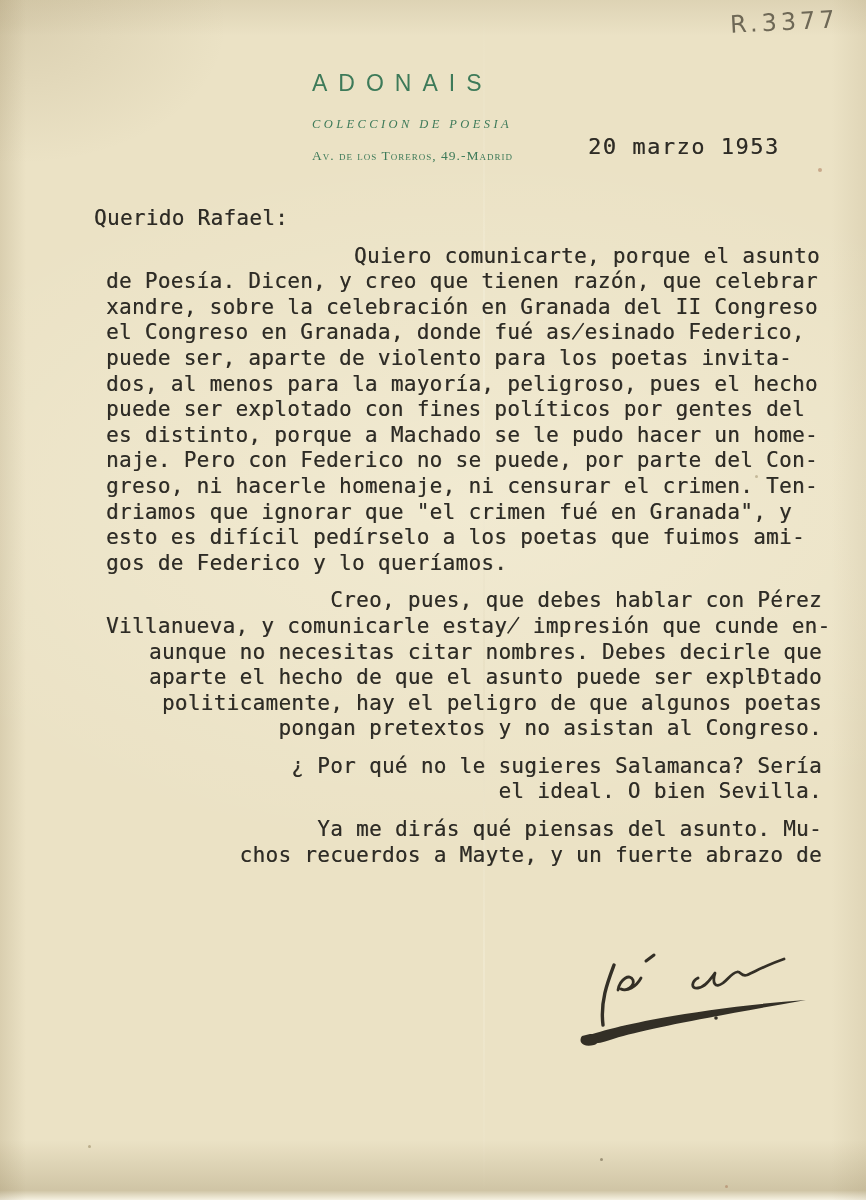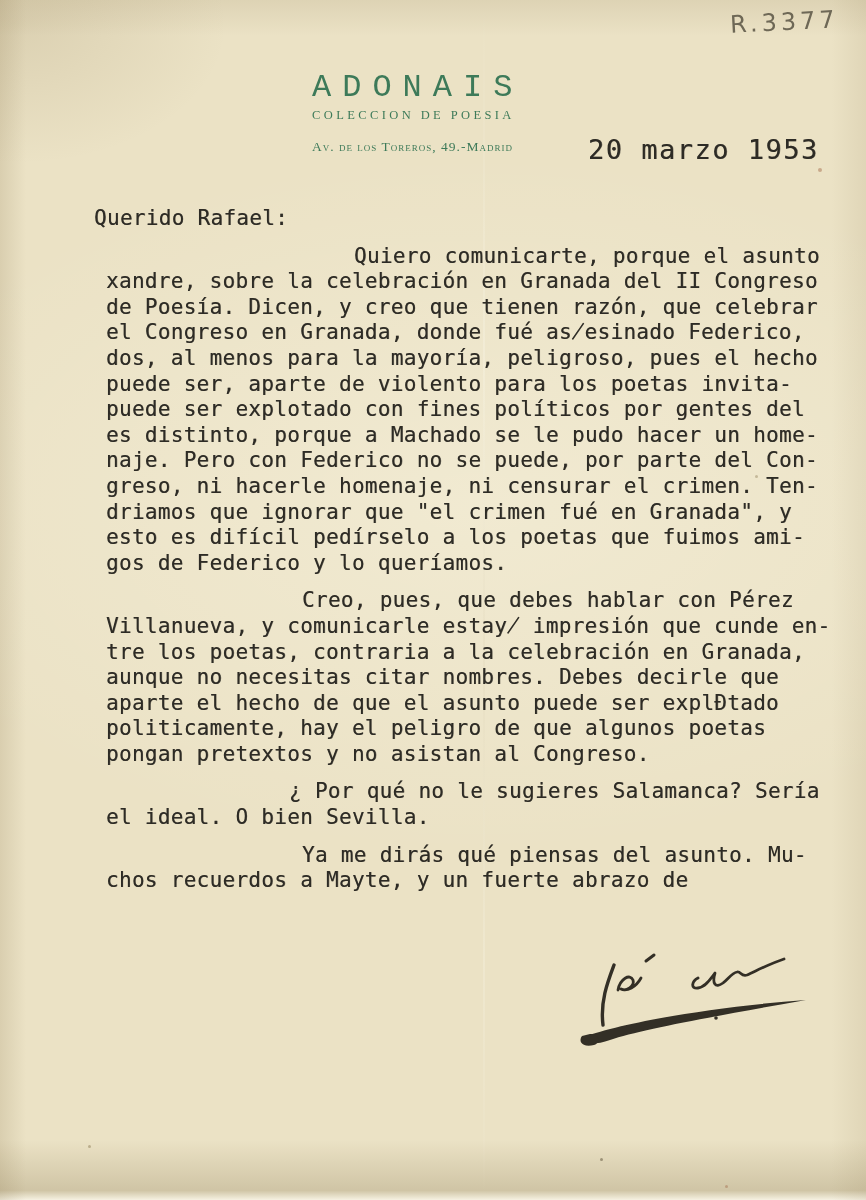--- a/index.html
+++ b/index.html
@@ -27,50 +27,50 @@
 
   .pencil-ref {
     position: absolute; left: 730px; top: 8px;
     font-family: "DejaVu Sans", sans-serif;
     font-size: 24px; color: #6e6856; letter-spacing: 4px;
     transform: rotate(-3deg);
   }
 
   .letterhead { position: absolute; left: 312px; top: 72px; color: #3d7a59; }
   .brand {
-    font-family: Liberation Mono, monospace;
-    font-size: 32px; letter-spacing: 11px; line-height: 1;
+    font-family: Liberation Sans, sans-serif;
+    font-size: 23px; letter-spacing: 11px; line-height: 1;
     white-space: nowrap;
   }
   .lh-sub {
-    margin-top: 4px;
+    margin-top: 22px;
     font-family: "Liberation Serif", "DejaVu Serif", serif;
-    font-size: 12.5px; letter-spacing: 3.4px; white-space: nowrap;
+    font-size: 12.5px; letter-spacing: 3.4px; white-space: nowrap; font-style: italic;
   }
   .lh-addr {
     margin-top: 16px;
     font-family: "Liberation Serif", "DejaVu Serif", serif;
     font-variant: small-caps;
     font-size: 13.5px; letter-spacing: 1px; white-space: nowrap;
   }
 
   .typed { color: #2d2b25; text-shadow: 0.4px 0.3px 0.6px rgba(45,42,36,0.55); }
 
   .date-line {
     position: absolute; left: 588px; top: 134px;
-    font-size: 27px; letter-spacing: 1.5px; white-space: nowrap;
+    font-size: 22px; letter-spacing: 1.5px; white-space: nowrap;
   }
 
   .letter-body {
     position: absolute; left: 94px; top: 206px; width: 740px;
     font-size: 21px; line-height: 25.6px; letter-spacing: 0.3px;
   }
   .line { white-space: pre; }
   .para { margin: 12px; }
-  .para.gap { margin-top: 9px; }
+  .para.gap { margin-top: 9px; text-align: right; }
   .para .line:first-child { text-indent: var(--ind, 0px); }
 
   .signature { position: absolute; left: 570px; top: 945px; width: 250px; height: 110px; }
   .signature svg { display: block; width: 250px; height: 110px; }
 </style>
 </head>
 <body>
 
 <div class="page">
 
@@ -89,38 +89,37 @@
     <div class="lh-addr">Av. de los Toreros, 49.-Madrid</div>
   </header>
 
   <div class="date-line typed">20 marzo 1953</div>
 
   <main class="letter-body typed">
     <div class="line">Querido Rafael:</div>
 
     <div class="para" style="--ind:248px">
       <div class="line">Quiero comunicarte, porque el asunto</div>
+      <div class="line">de Poesía. Dicen, y creo que tienen razón, que celebrar</div>
       <div class="line">xandre, sobre la celebración en Granada del II Congreso</div>
-      <div class="line">de Poesía. Dicen, y creo que tienen razón, que celebrar</div>
       <div class="line">el Congreso en Granada, donde fué as̸esinado Federico,</div>
+      <div class="line">puede ser, aparte de violento para los poetas invita-</div>
       <div class="line">dos, al menos para la mayoría, peligroso, pues el hecho</div>
-      <div class="line">puede ser, aparte de violento para los poetas invita-</div>
       <div class="line">puede ser explotado con fines políticos por gentes del</div>
       <div class="line">es distinto, porque a Machado se le pudo hacer un home-</div>
       <div class="line">naje. Pero con Federico no se puede, por parte del Con-</div>
       <div class="line">greso, ni hacerle homenaje, ni censurar el crimen. Ten-</div>
       <div class="line">driamos que ignorar que "el crimen fué en Granada", y</div>
       <div class="line">esto es difícil pedírselo a los poetas que fuimos ami-</div>
       <div class="line">gos de Federico y lo queríamos.</div>
     </div>
 
     <div class="para gap" style="--ind:196px">
       <div class="line">Creo, pues, que debes hablar con Pérez</div>
       <div class="line">Villanueva, y comunicarle estay̸ impresión que cunde en-</div>
-      <div class="line">tre los poetas, contraria a la celebración en Granada,</div>
       <div class="line">aunque no necesitas citar nombres. Debes decirle que</div>
       <div class="line">aparte el hecho de que el asunto puede ser explÐtado</div>
       <div class="line">politicamente, hay el peligro de que algunos poetas</div>
       <div class="line">pongan pretextos y no asistan al Congreso.</div>
     </div>
 
     <div class="para gap" style="--ind:183px">
       <div class="line">¿ Por qué no le sugieres Salamanca? Sería</div>
       <div class="line">el ideal. O bien Sevilla.</div>
     </div>

